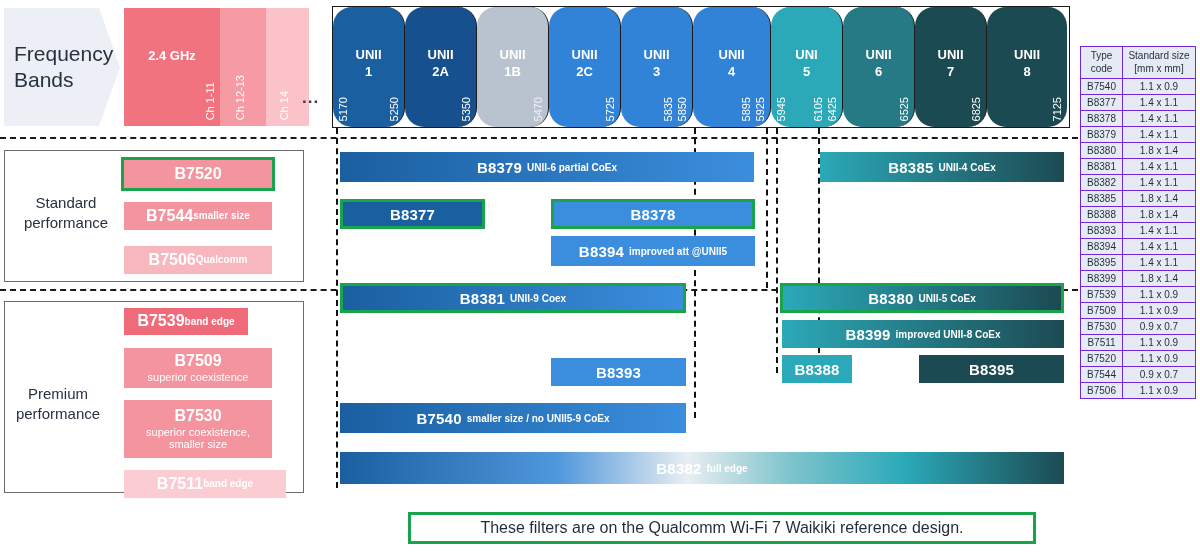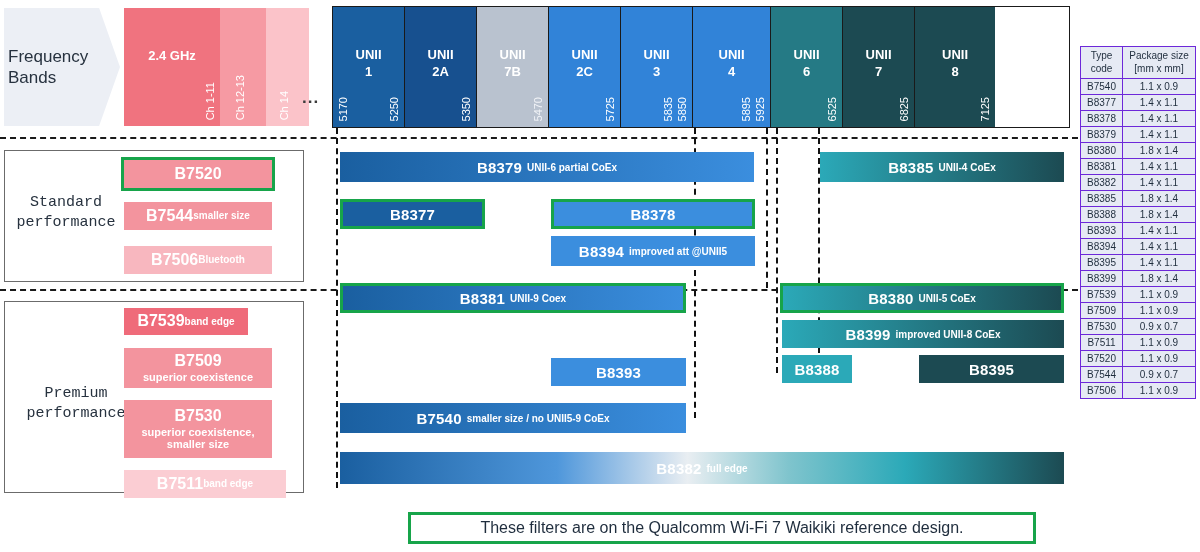--- a/index.html
+++ b/index.html
@@ -14,21 +14,21 @@
   .abs { position:absolute; }
 
   
   #freq-arrow {
     left:4px; top:8px; width:116px; height:118px;
     background:#eceff5;
     clip-path: polygon(0 0, 82% 0, 100% 50%, 82% 100%, 0 100%);
     display:flex; align-items:center; justify-content:flex-start;
   }
   #freq-arrow .txt {
-    font-size:17px; line-height:1.25; padding-left:4px; color:#27323f;
+    font-size:21px; line-height:1.25; padding-left:10px; color:#27323f;
   }
 
   
   #band24 { left:124px; top:8px; width:185px; height:118px; display:flex; }
   #band24 .seg { position:relative; height:100%; }
   #band24 .seg .main {
     position:absolute; left:0; right:0; top:40px;
     text-align:center; font-size:13px; font-weight:bold; color:#fff;
   }
   #band24 .s1 { width:96px; background:#f0737f; }
@@ -40,46 +40,47 @@
     font-size:11px; color:#fff; white-space:nowrap;
   }
   #ellipsis { left:302px; top:88px; font-size:17px; font-weight:bold; color:#3b3b3b; letter-spacing:1px;}
 
   
   #unii-header { left:332px; top:6px; width:738px; height:122px; display:flex; border:1.5px solid #1a1a1a; }
   .unii-cell {
     position:relative; height:100%;
     border-right:1.5px solid #1a1a1a;
     color:#fff;
+    border-radius:19px;
   }
   .unii-cell:last-child { border-right:none; }
   .unii-cell .name {
     position:absolute; left:0; right:0; top:40px; text-align:center;
     font-size:13px; font-weight:bold; line-height:1.3;
   }
   .unii-cell .name .num { display:block; font-size:13px; font-weight:bold; }
   .unii-cell .fl { position:absolute; bottom:6px; left:4px; writing-mode:vertical-rl; transform:rotate(180deg); font-size:11px; }
   .unii-cell .fr { position:absolute; bottom:6px; right:4px; writing-mode:vertical-rl; transform:rotate(180deg); font-size:11px; }
   .unii-cell .fr2 { position:absolute; bottom:6px; right:18px; writing-mode:vertical-rl; transform:rotate(180deg); font-size:11px; }
 
   
   .hdash { left:0; width:1078px; border-top:2px dashed #1a1a1a; height:0; }
 
   
   .groupbox { border:1px solid #6b6b6b; background:#fff; }
   .grouplabel {
-    position:absolute; font-size:15px; line-height:1.3; color:#27323f; text-align:center;font-family:Liberation Mono, monospace;
+    position:absolute; font-size:15px; line-height:1.3; color:#27323f; text-align:center;
   }
   .pchip {
     position:absolute; color:#fff; display:flex; align-items:center; justify-content:center;
     text-align:center; line-height:1.15;
   }
   .pchip .code { font-size:16px; font-weight:bold; }
   .pchip .sub { font-size:10px; font-weight:bold; }
-  .pchip .sub2 { font-size:11px; font-weight:bold; display:block; }
+  .pchip .sub2 { font-size:11px; font-weight:normal; display:block; }
   .hl { outline:3px solid #17a44a; outline-offset:0px; }
 
   
   .bar {
     position:absolute; color:#fff; display:flex; align-items:center; justify-content:center;
     white-space:nowrap;
   }
   .bar .code { font-size:15px; font-weight:600; letter-spacing:.2px; }
   .bar .sub { font-size:10px; font-weight:600; margin-left:5px; }
   .bar.hlb { border:3px solid #17a44a; }
@@ -130,36 +131,42 @@
   <div class="unii-cell" style="width:72px;background:#1a5fa0">
     <div class="name"><span>UNII</span><span class="num">1</span></div>
     <div class="fl">5170</div>
     <div class="fr">5250</div>
   </div>
   <div class="unii-cell" style="width:72px;background:#17508f">
     <div class="name"><span>UNII</span><span class="num">2A</span></div>
     <div class="fr">5350</div>
   </div>
   <div class="unii-cell" style="width:72px;background:#b9c2cf">
-    <div class="name" style="color:#fff"><span>UNII</span><span class="num">7B</span></div>
+    <div class="name" style="color:#fff"><span>UNII</span><span class="num">1B</span></div>
     <div class="fr" style="color:#f1f3f7">5470</div>
   </div>
   <div class="unii-cell" style="width:72px;background:#3183d8">
     <div class="name"><span>UNII</span><span class="num">2C</span></div>
     <div class="fr">5725</div>
   </div>
   <div class="unii-cell" style="width:72px;background:#3183d8">
     <div class="name"><span>UNII</span><span class="num">3</span></div>
     <div class="fr2">5835</div>
     <div class="fr">5850</div>
   </div>
   <div class="unii-cell" style="width:78px;background:#3183d8">
     <div class="name"><span>UNII</span><span class="num">4</span></div>
     <div class="fr2">5895</div>
     <div class="fr">5925</div>
+  </div>
+  <div class="unii-cell" style="width:72px;background:#2ba9b8">
+    <div class="name"><span>UNI</span><span class="num">5</span></div>
+    <div class="fl">5945</div>
+    <div class="fr2">6105</div>
+    <div class="fr">6425</div>
   </div>
   <div class="unii-cell" style="width:72px;background:#257a85">
     <div class="name"><span>UNII</span><span class="num">6</span></div>
     <div class="fr">6525</div>
   </div>
   <div class="unii-cell" style="width:72px;background:#1c4a52">
     <div class="name"><span>UNII</span><span class="num">7</span></div>
     <div class="fr">6825</div>
   </div>
   <div class="unii-cell" style="width:80px;background:#1c4a52">
@@ -182,25 +189,25 @@
 performance</div>
 <div class="pchip hl" style="left:124px; top:160px; width:148px; height:28px; background:#f3949e;">
   <span class="code">B7520</span>
 </div>
 <div class="pchip" style="left:124px; top:202px; width:148px; height:28px; background:#f3949e;">
   <span class="code">B7544</span>
     <span class="sub">smaller size</span>
 </div>
 <div class="pchip" style="left:124px; top:246px; width:148px; height:28px; background:#f8b7bf;">
   <span class="code">B7506</span>
-    <span class="sub">Bluetooth</span>
+    <span class="sub">Qualcomm</span>
 </div>
 
 <div class="abs groupbox" style="left:4px; top:301px; width:300px; height:192px;"></div>
-<div class="grouplabel" style="left:24px; top:384px; width:104px; white-space:pre-line;">Premium
+<div class="grouplabel" style="left:6px; top:384px; width:104px; white-space:pre-line;">Premium
 performance</div>
 <div class="pchip" style="left:124px; top:308px; width:124px; height:27px; background:#ef6b7a;">
   <span class="code">B7539</span>
     <span class="sub">band edge</span>
 </div>
 <div class="pchip" style="left:124px; top:348px; width:148px; height:40px; background:#f3949e; flex-direction:column;">
   <span class="code">B7509</span>
     <span class="sub2">superior coexistence</span>
 </div>
 <div class="pchip" style="left:124px; top:400px; width:148px; height:58px; background:#f3949e; flex-direction:column;">
@@ -271,21 +278,21 @@
 <div class="bar" style="left:340px; top:452px; width:724px; height:32px; background:linear-gradient(90deg,#1a5fa0 0%,#4f97db 30%,#e9eef2 48%,#7fc4cd 62%,#2ba9b8 78%,#1c4a52 100%);">
   <span class="code">B8382</span>
     <span class="sub">full edge</span>
 </div>
 
 <table id="pkg-table" class="abs">
   <thead>
     <tr>
       <th style="white-space:pre-line">Type
 code</th>
-      <th style="white-space:pre-line">Package size
+      <th style="white-space:pre-line">Standard size
 [mm x mm]</th>
     </tr>
   </thead>
   <tbody id="pkg-tbody">
       <tr>
         <td class="code">B7540</td>
         <td>1.1 x 0.9</td>
       </tr>
       <tr>
         <td class="code">B8377</td>

